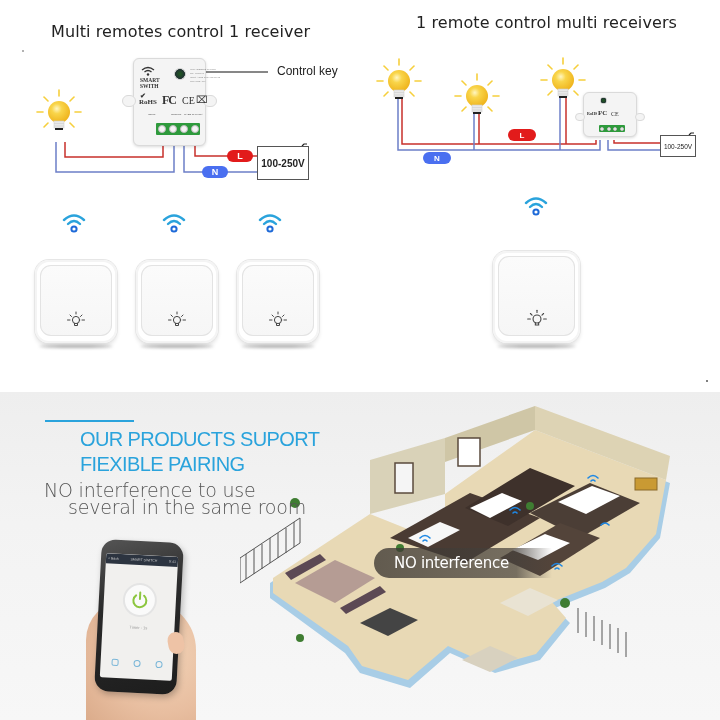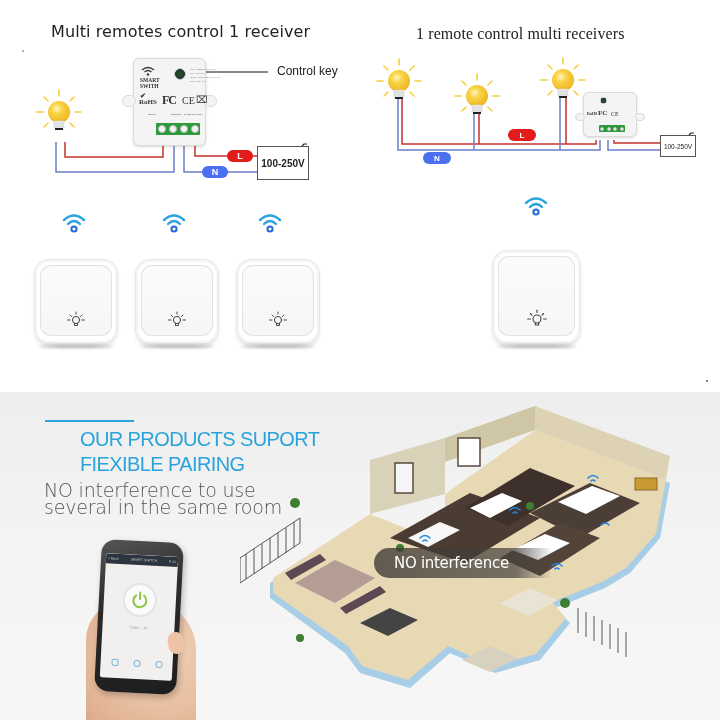--- a/index.html
+++ b/index.html
@@ -72,21 +72,21 @@
     color: #ffffff; font-size: 15px; display: flex; align-items: center; padding-left: 20px; white-space: nowrap; letter-spacing: -0.3px; font-family: "DejaVu Sans", sans-serif; }
 
   .dot { position: absolute; width: 2px; height: 2px; background: #555; border-radius: 1px; }
 </style>
 </head>
 <body>
 
 <div class="panel-top">
 
   <div class="section-title" style="left:51px; top:22px;">Multi remotes control 1 receiver</div>
-  <div class="section-title" style="left:416px; top:25px;font-family:Liberation Serif, serif;">1 remote control multi receivers</div>
+  <div class="section-title" style="left:416px; top:13px;">1 remote control multi receivers</div>
 
   <svg class="diagram" width="720" height="200" viewBox="0 0 720 200">
     <defs>
       <radialGradient id="bulbG" cx="40%" cy="35%" r="65%">
         <stop offset="0%" stop-color="#fff6c2"></stop>
         <stop offset="35%" stop-color="#f9d54a"></stop>
         <stop offset="100%" stop-color="#efb41d"></stop>
       </radialGradient>
       <g id="bulb">
         <g stroke="#f6cf3c" stroke-width="1.6" stroke-linecap="round">
@@ -376,15 +376,15 @@
       </div>
     </div>
   </div>
   <div class="thumb" style="top:240px;"></div>
 </div>
 
 <div class="accent-rule"></div>
 <div class="headline" style="top:428px;">OUR PRODUCTS SUPORT</div>
 <div class="headline" style="top:453px;">FIEXIBLE PAIRING</div>
 <div class="subline" style="top:479px;">NO interference to use</div>
-<div class="subline" style="top:496px;">several in the same room</div>
+<div class="subline" style="top:496px;margin-left:24px;">several in the same room</div>
 
 <div class="nointerf">NO interference</div>
 
 </body></html>

